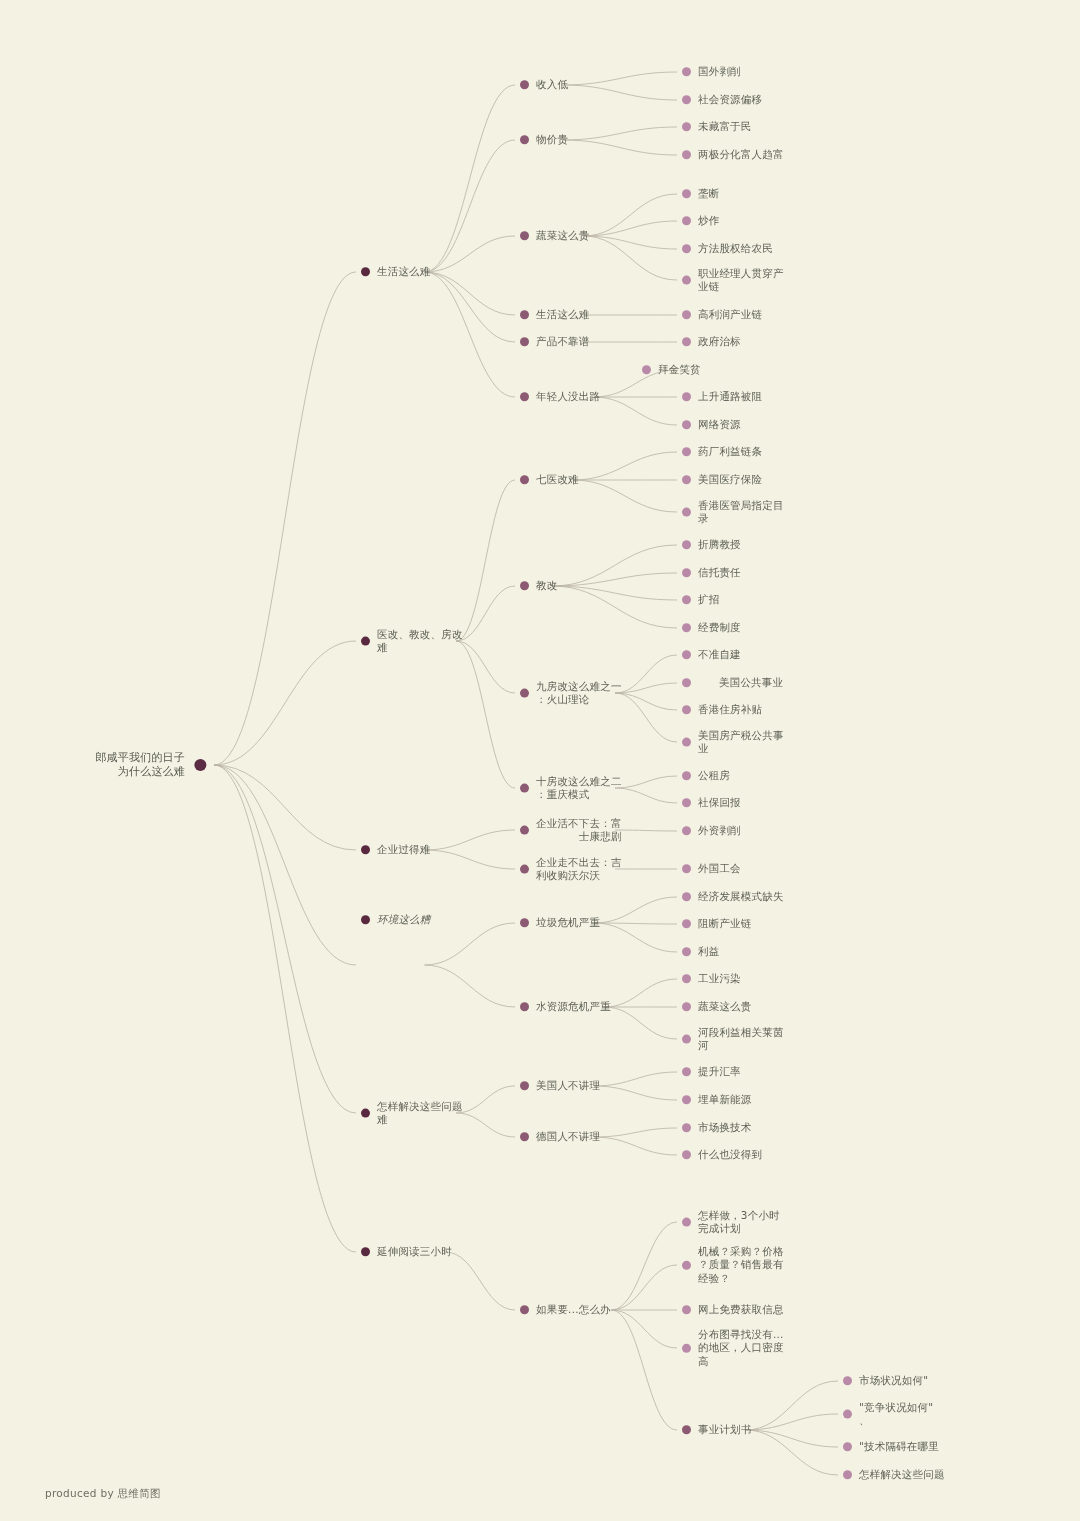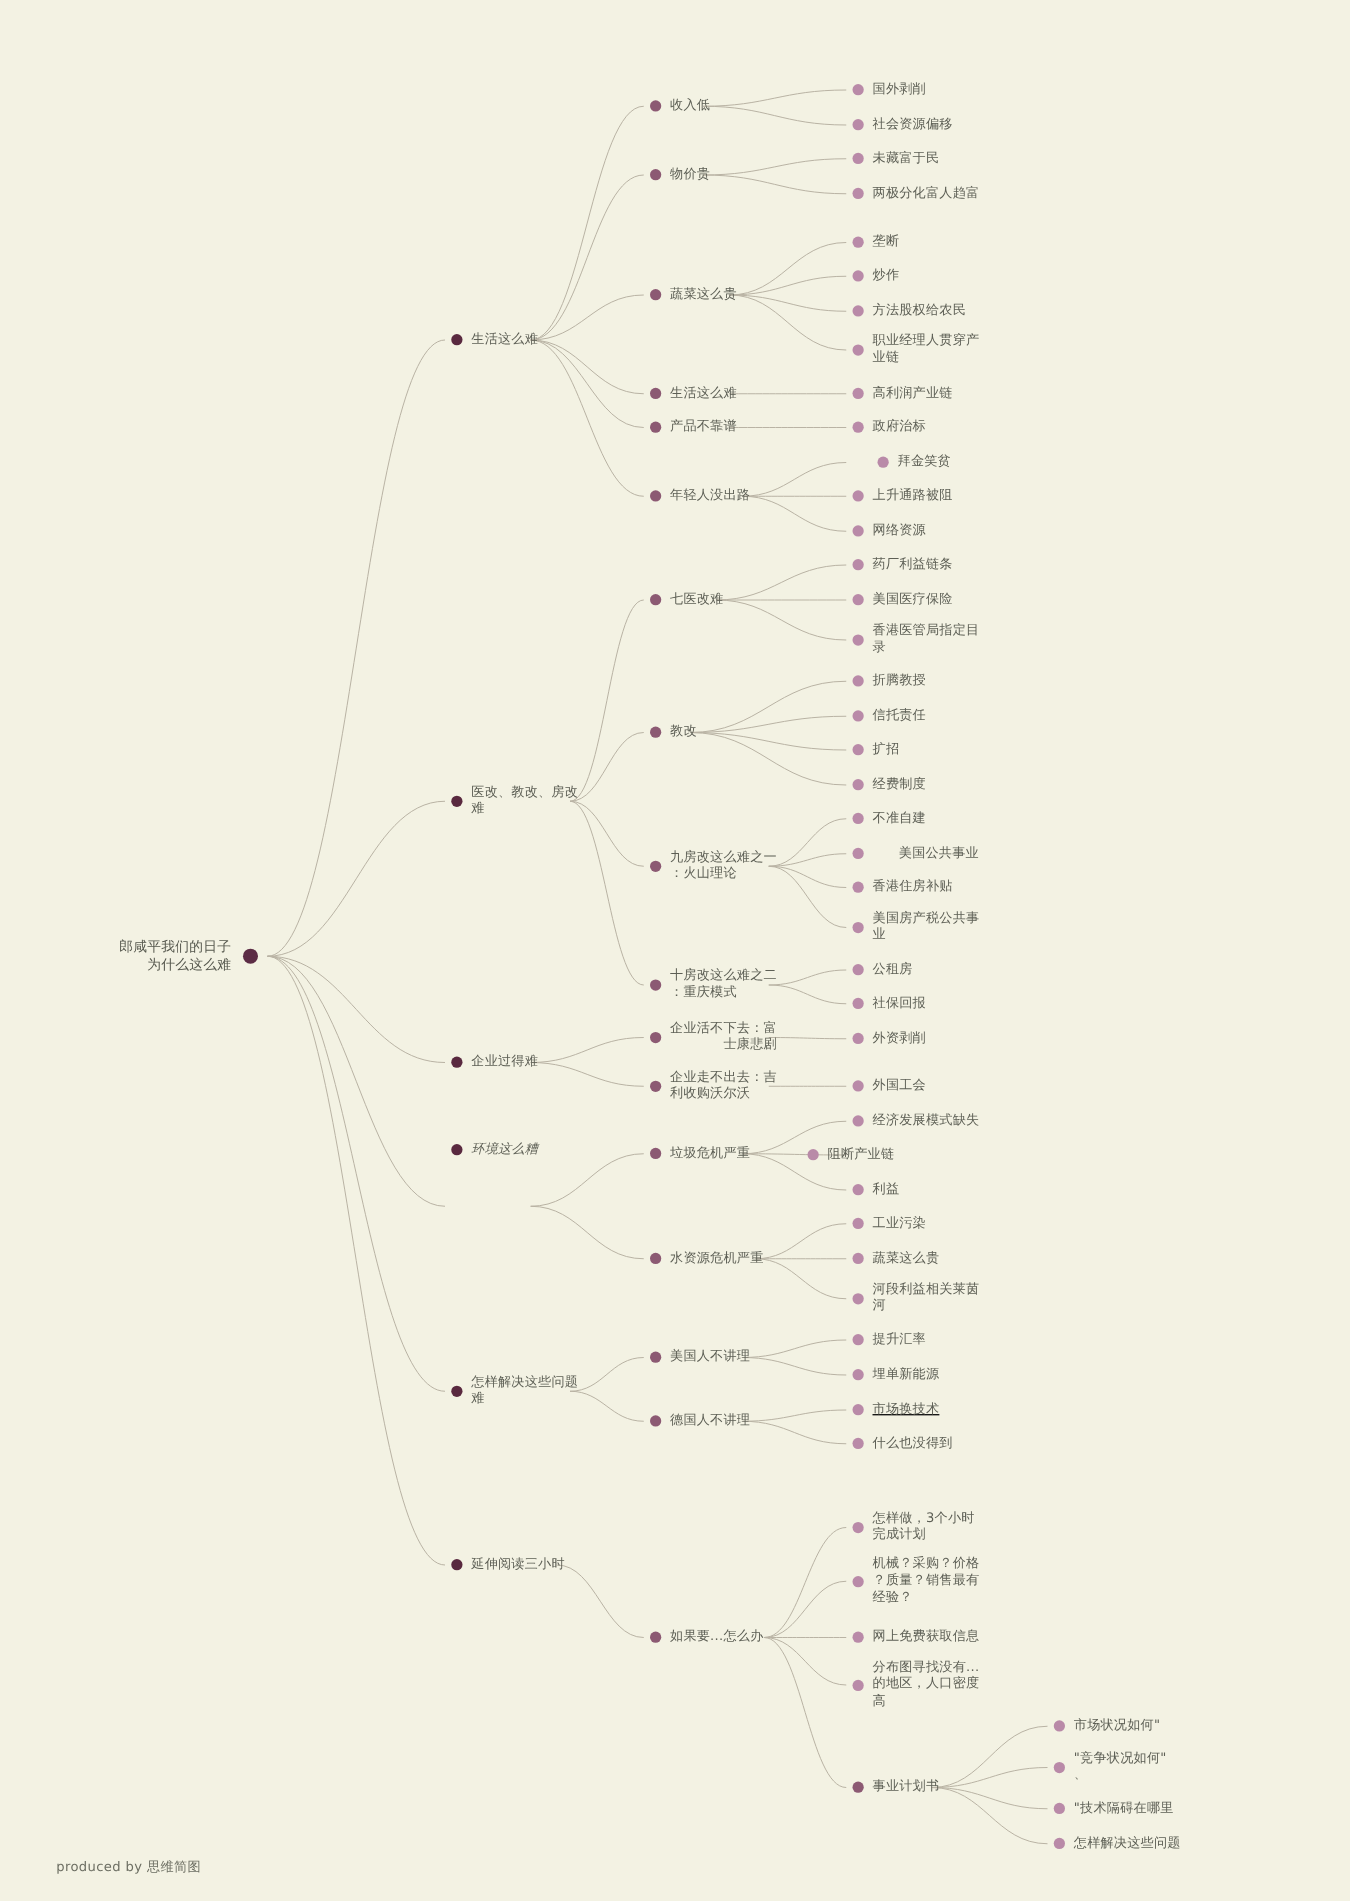--- a/index.html
+++ b/index.html
@@ -215,21 +215,21 @@
         <span class="label">产品不靠谱</span>
       </div>
       <div class="node lvl3" style="left: 682px; top: 342px;">
         <span class="dot"></span>
         <span class="label">政府治标</span>
       </div>
       <div class="node lvl2" style="left: 520px; top: 397px;">
         <span class="dot"></span>
         <span class="label">年轻人没出路</span>
       </div>
-      <div class="node lvl3" style="left: 702px; top: 370px;">
+      <div class="node lvl3" style="left: 642px; top: 370px;">
         <span class="dot"></span>
         <span class="label">拜金笑贫</span>
       </div>
       <div class="node lvl3" style="left: 682px; top: 397px;">
         <span class="dot"></span>
         <span class="label">上升通路被阻</span>
       </div>
       <div class="node lvl3" style="left: 682px; top: 425px;">
         <span class="dot"></span>
         <span class="label">网络资源</span>
@@ -338,21 +338,21 @@
         <span class="label">环境这么糟</span>
       </div>
       <div class="node lvl2" style="left: 520px; top: 923px;">
         <span class="dot"></span>
         <span class="label">垃圾危机严重</span>
       </div>
       <div class="node lvl3" style="left: 682px; top: 897px;">
         <span class="dot"></span>
         <span class="label">经济发展模式缺失</span>
       </div>
-      <div class="node lvl3" style="left: 646px; top: 924px;">
+      <div class="node lvl3" style="left: 682px; top: 924px;">
         <span class="dot"></span>
         <span class="label">阻断产业链</span>
       </div>
       <div class="node lvl3" style="left: 682px; top: 952px;">
         <span class="dot"></span>
         <span class="label">利益</span>
       </div>
       <div class="node lvl2" style="left: 520px; top: 1007px;">
         <span class="dot"></span>
         <span class="label">水资源危机严重</span>
@@ -384,21 +384,21 @@
         <span class="label">提升汇率</span>
       </div>
       <div class="node lvl3" style="left: 682px; top: 1100px;">
         <span class="dot"></span>
         <span class="label">埋单新能源</span>
       </div>
       <div class="node lvl2" style="left: 520px; top: 1137px;">
         <span class="dot"></span>
         <span class="label">德国人不讲理</span>
       </div>
-      <div class="node lvl3" style="left: 682px; top: 1128px; text-decoration: underline;">
+      <div class="node lvl3" style="left: 682px; top: 1128px;">
         <span class="dot"></span>
         <span class="label">市场换技术</span>
       </div>
       <div class="node lvl3" style="left: 682px; top: 1155px;">
         <span class="dot"></span>
         <span class="label">什么也没得到</span>
       </div>
       <div class="node lvl1" style="left: 361px; top: 1252px;">
         <span class="dot"></span>
         <span class="label">延伸阅读三小时</span>

